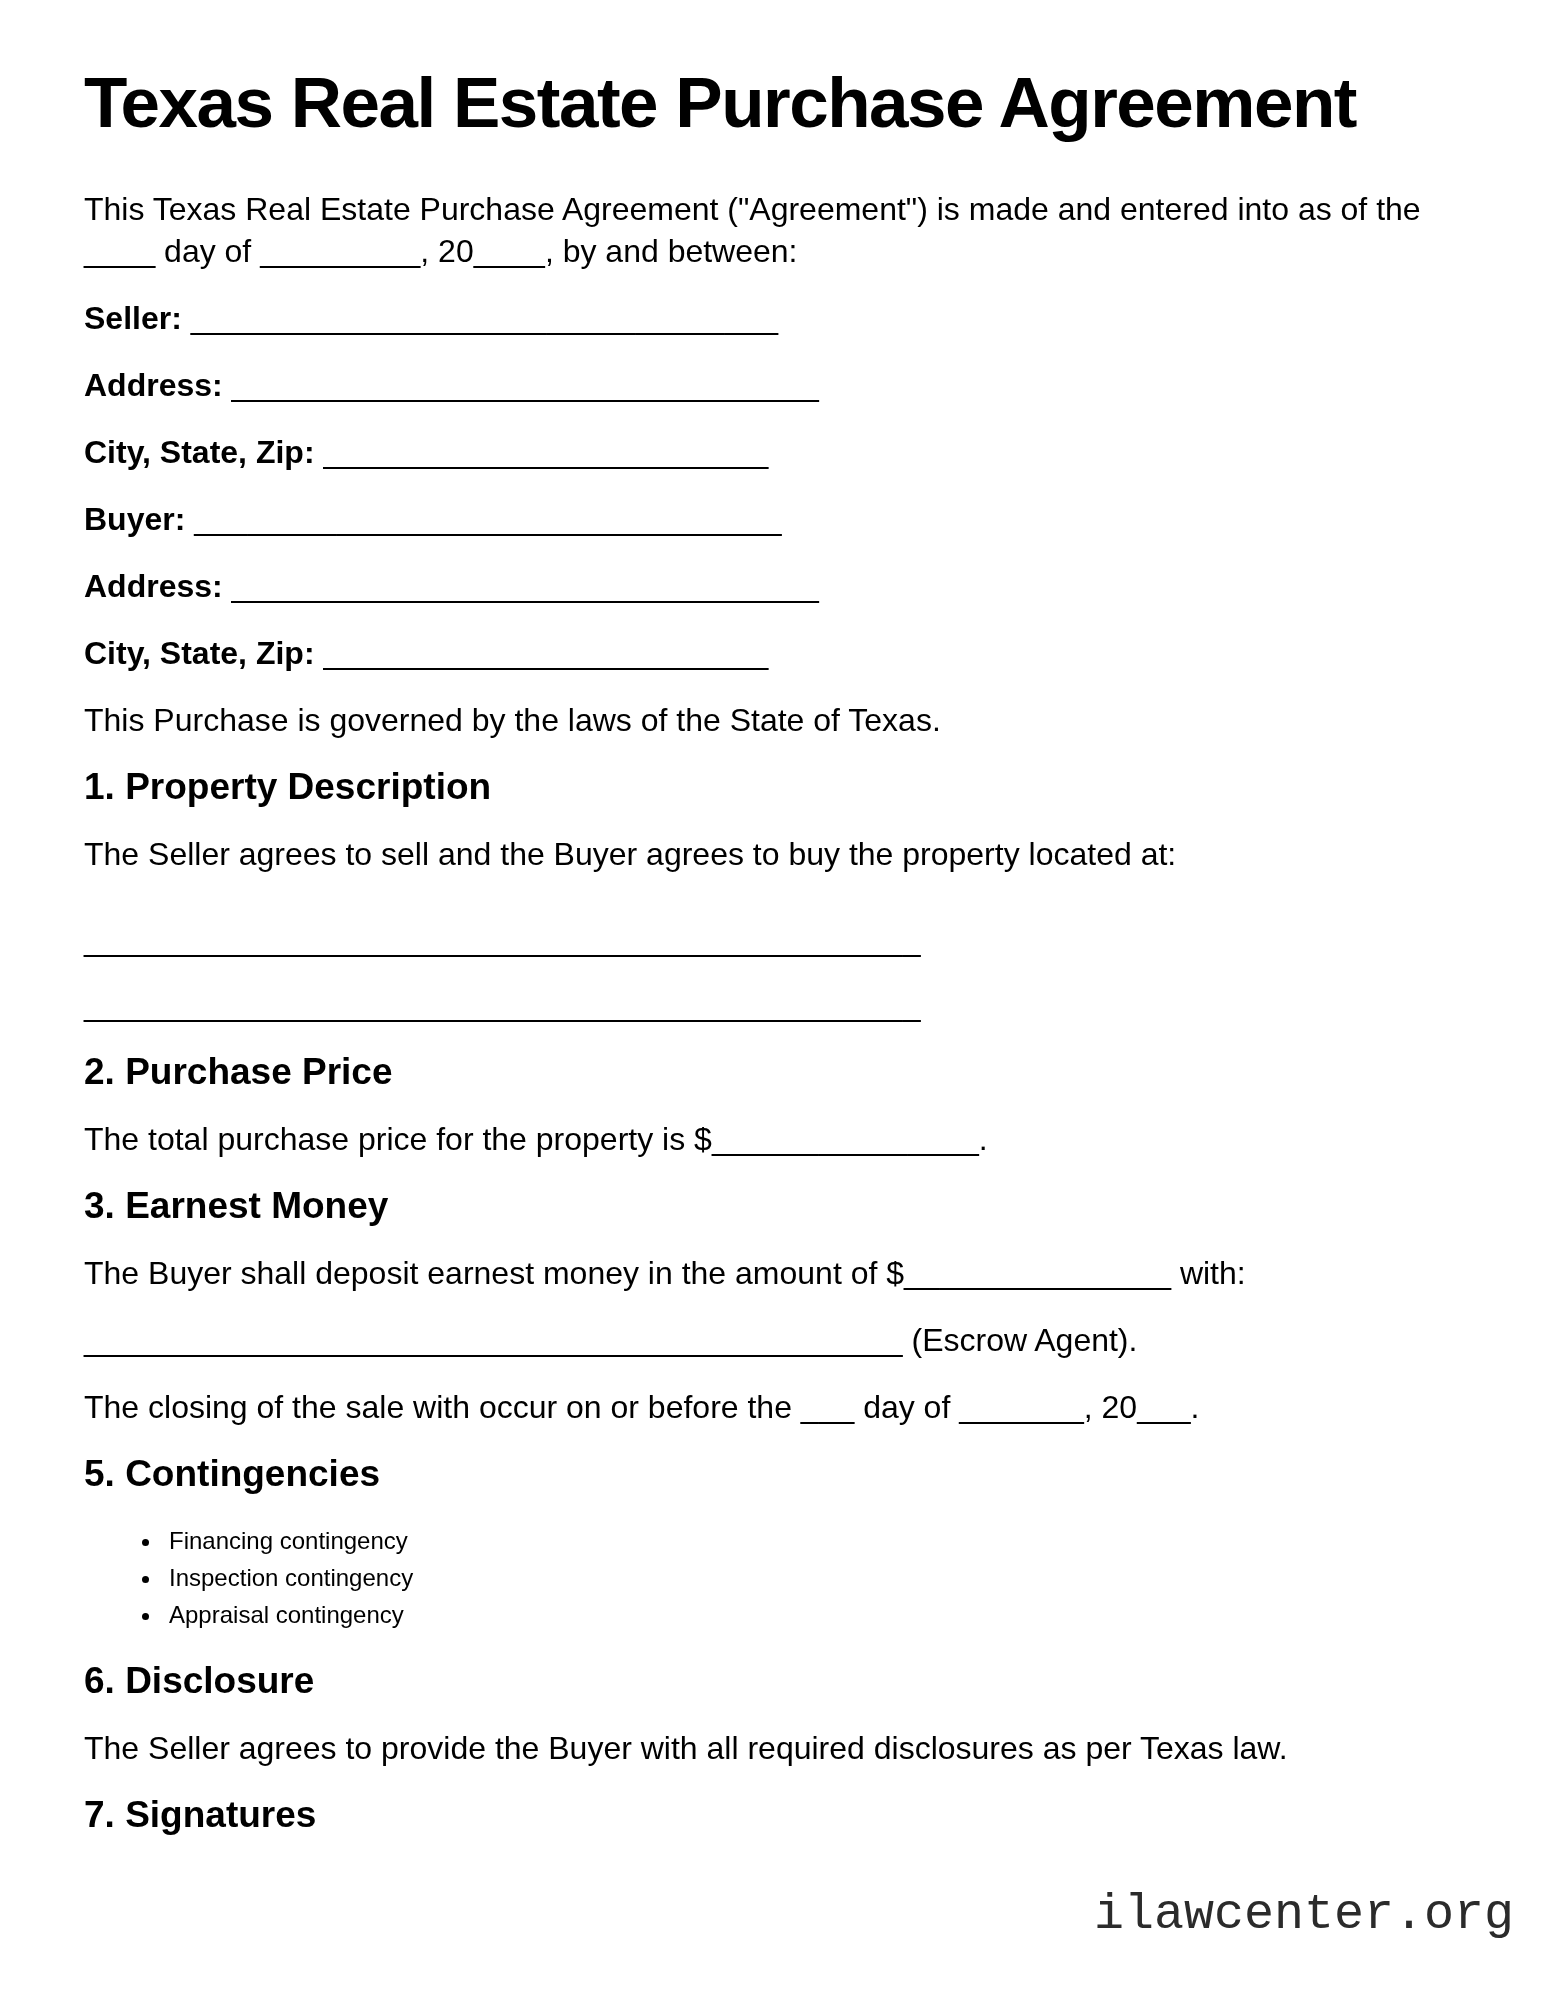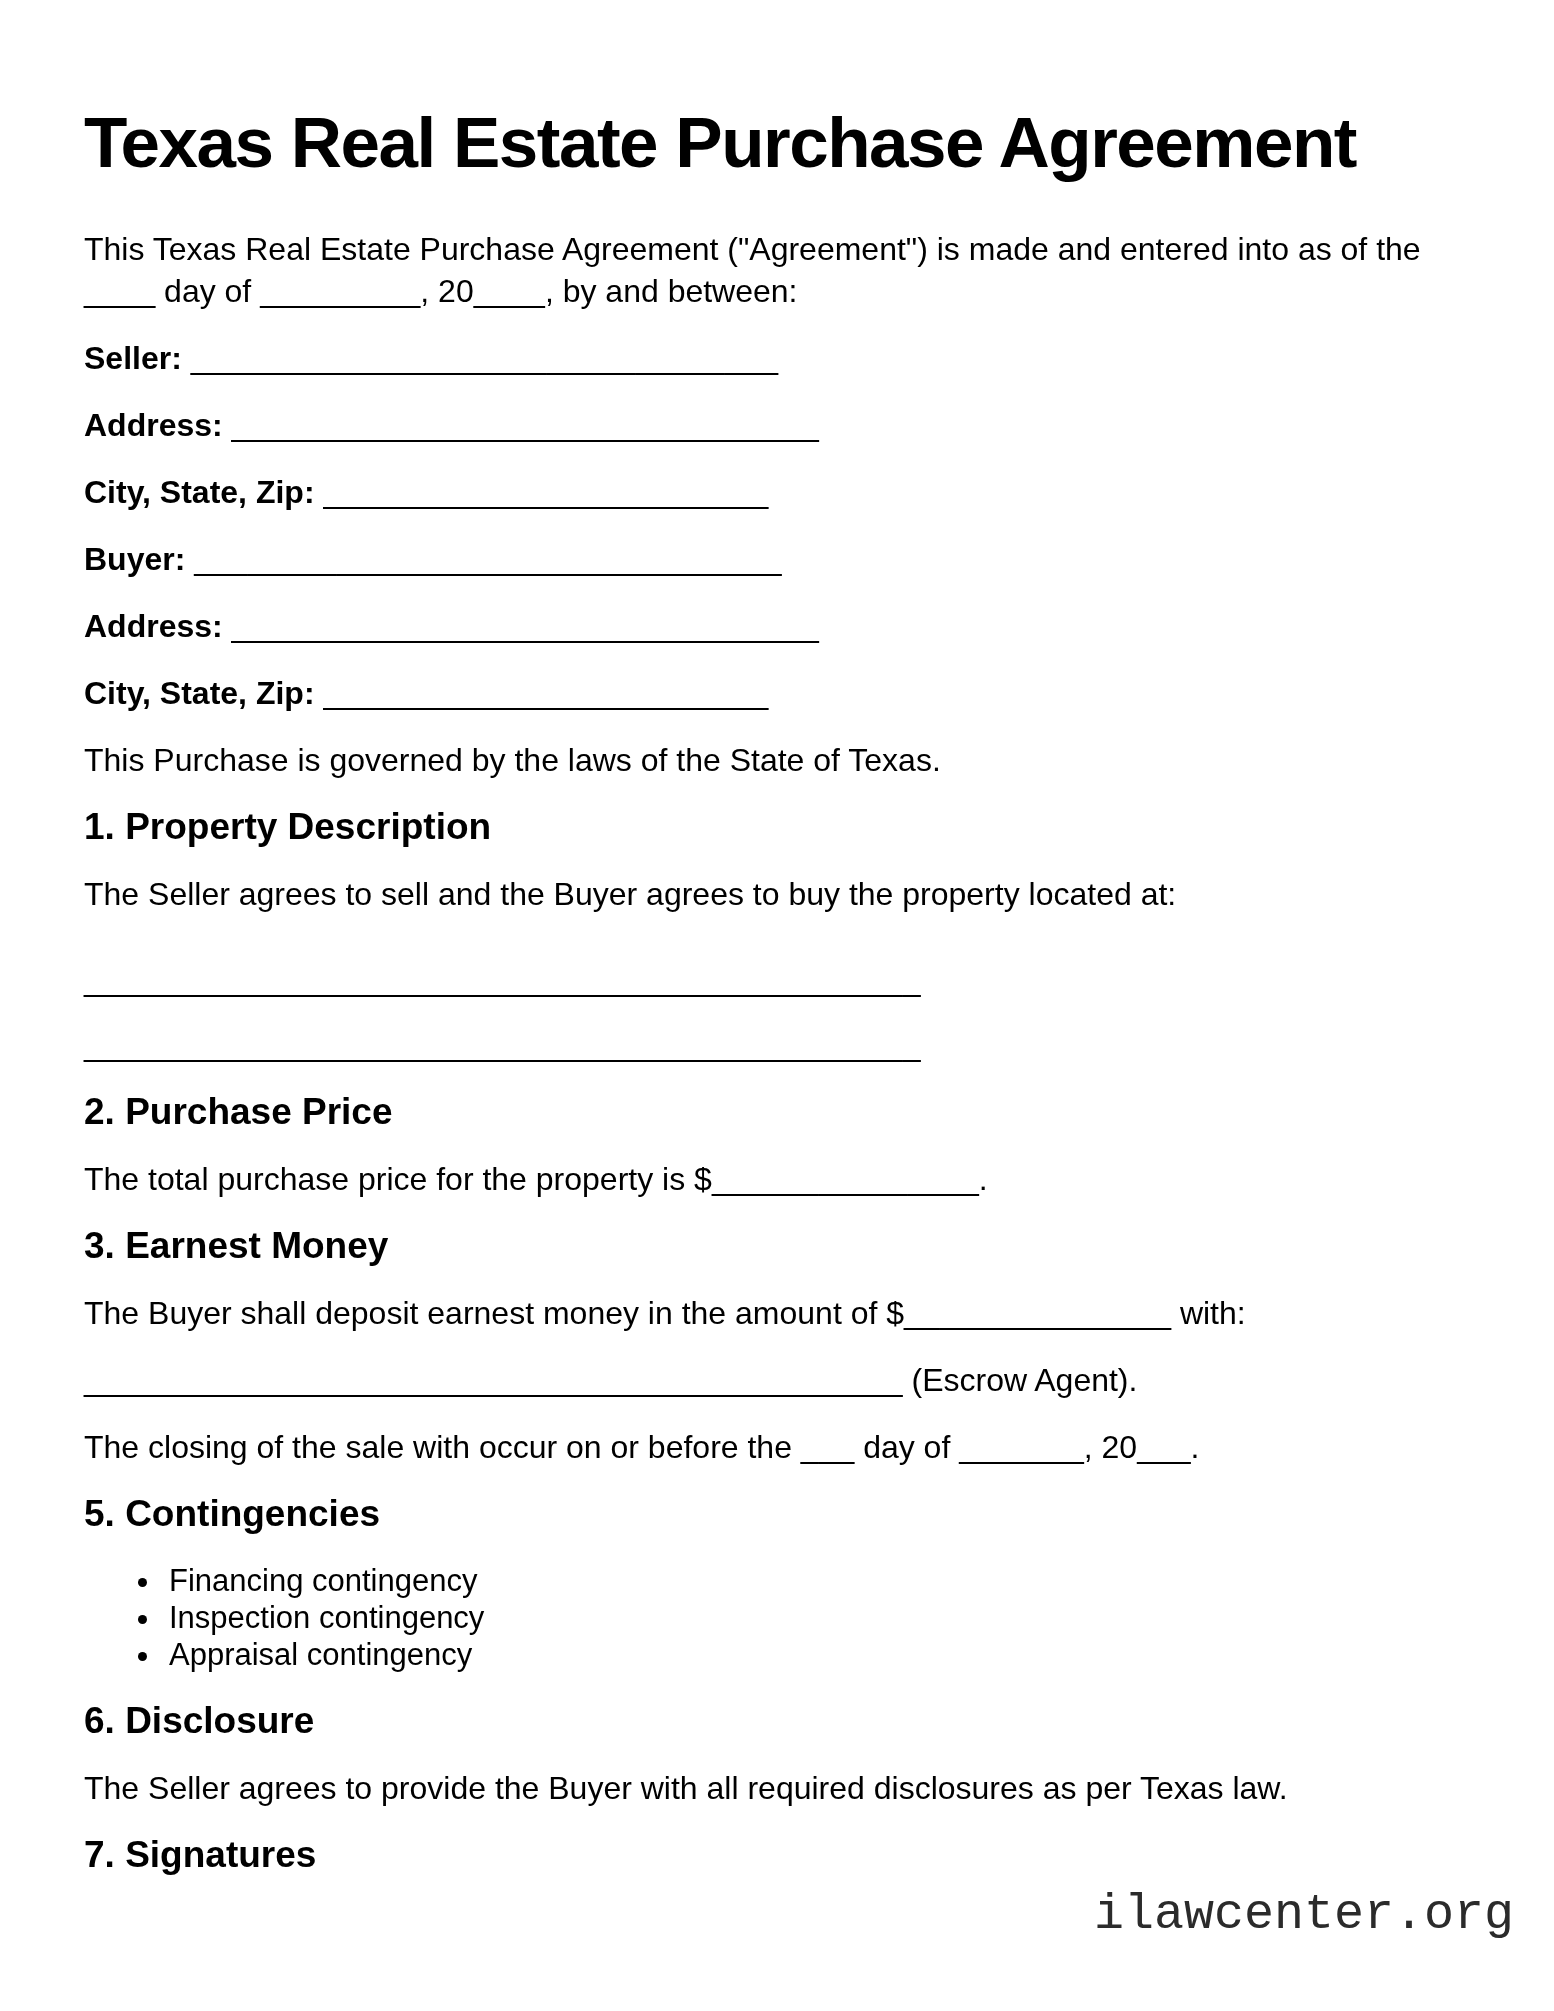--- a/index.html
+++ b/index.html
@@ -9,21 +9,21 @@
     background: #ffffff;
     color: #000000;
     font-family: "Liberation Sans", sans-serif;
     position: relative;
     overflow: hidden;
   }
   .page {
     box-sizing: border-box;
     width: 1554px;
     height: 1604px;
-    padding: 104px 84px 0 84px;
+    padding: 64px 84px 0 84px;
     position: relative;
   }
   h1.doc-title {
     font-size: 71px;
     font-weight: bold;
     letter-spacing: -1.5px;
     line-height: 1.1;
     margin: 0 0 46px 0;
     white-space: nowrap;
   }
@@ -40,21 +40,21 @@
     margin: 25px 0;
   }
   .field-label { font-weight: bold; margin-top: 20px; }
   .blank-run {
     letter-spacing: 0;
     white-space: nowrap;
   }
   p.full-blank { margin-top: 44px; margin-bottom: 23px; }
   p.full-blank2 { margin-top: 23px; margin-bottom: 25px; }
   ul.contingency-list {
-    font-size: 31px;
+    font-size: 24px;
     line-height: 37px;
     margin: 27px 0;
     padding-left: 79px;
   }
   ul.contingency-list li { padding-left: 6px; }
   .watermark {
     position: absolute;
     top: 1886px;
     right: 40px;
     font-family: "Liberation Mono", monospace;

